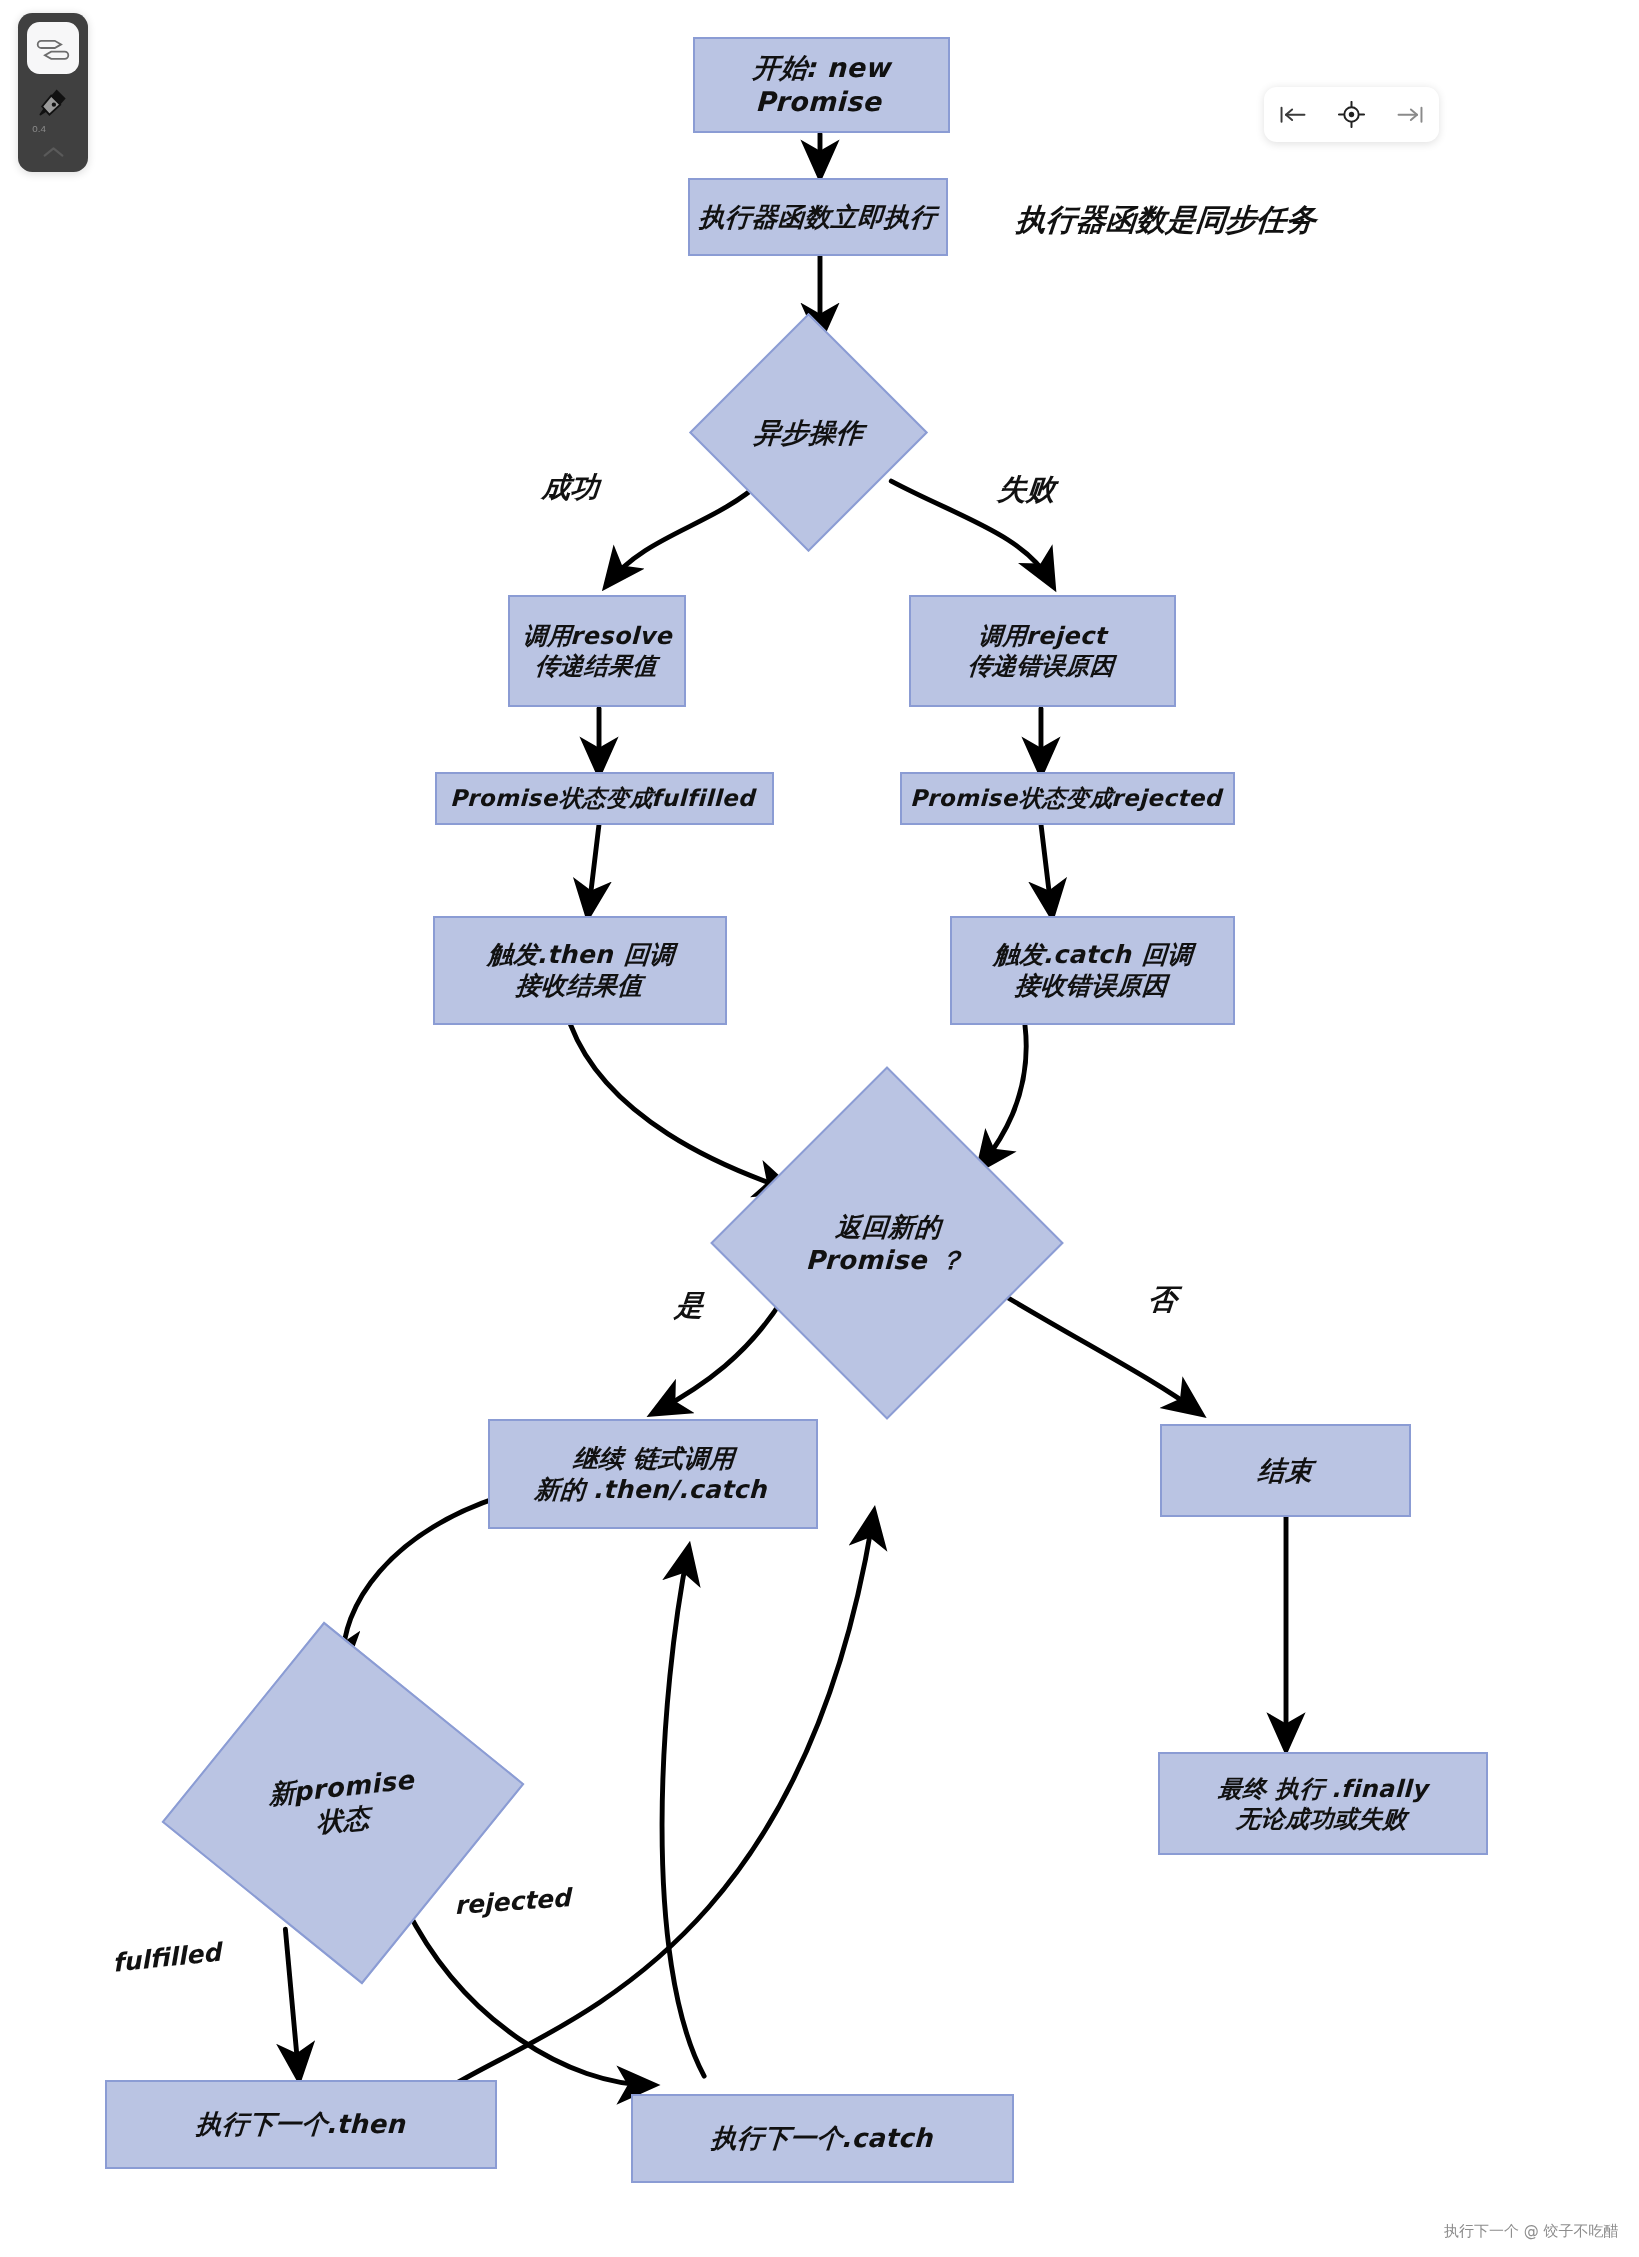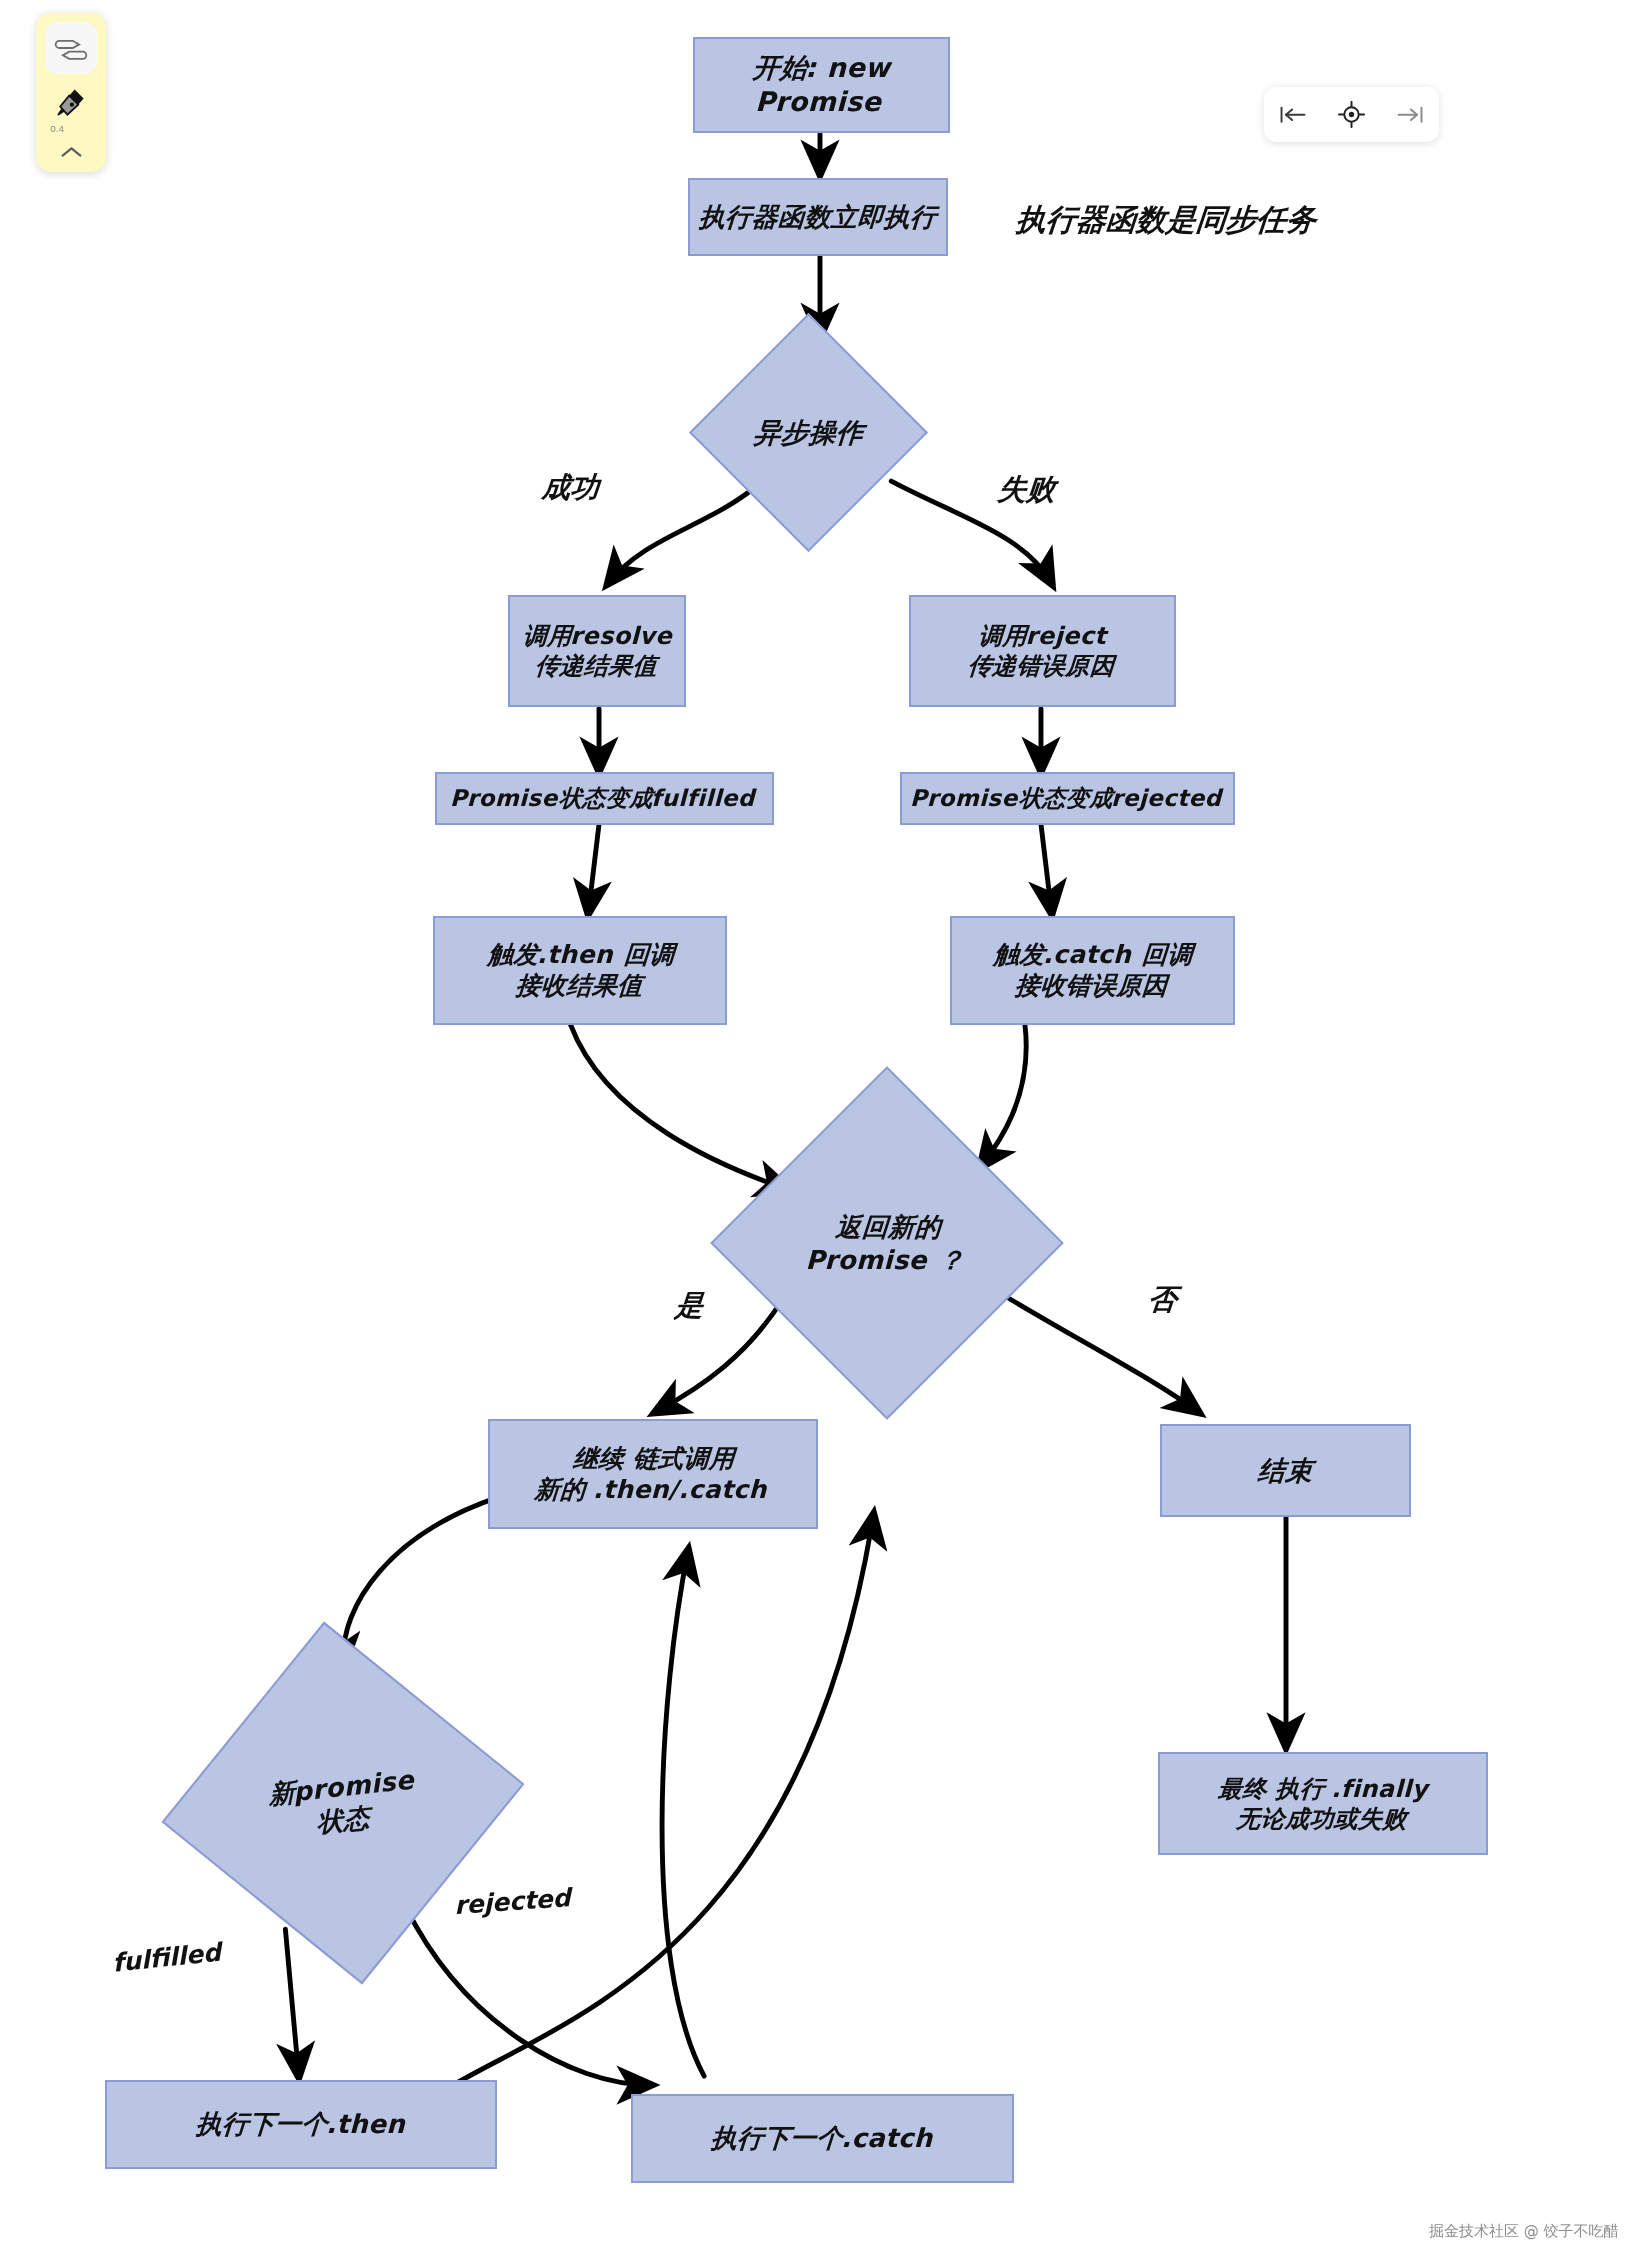--- a/index.html
+++ b/index.html
@@ -54,22 +54,22 @@
     font-weight:600;
     font-style:italic;
     color:#111;
     white-space:pre-line;
     transform:skewX(-5deg);
     z-index:4;
   }
 
   
   .toolbar{
-    position:absolute;left:36px;top:13.4px;width:70px;height:159px;
-    background:#fef9c3;border-radius:14.3px;
+    position:absolute;left:18px;top:13.4px;width:70px;height:159px;
+    background:#404040;border-radius:14.3px;
     box-shadow:0 1.8px 9px rgba(0,0,0,.14);
     display:flex;flex-direction:column;align-items:center;
     padding-top:9px;box-sizing:border-box;z-index:20;
   }
   .tool-slot{
     width:52px;height:52px;border-radius:12.5px;
     display:flex;align-items:center;justify-content:center;
     background:#f7f7f8;
   }
   .tool-pen{width:52px;height:45px;margin-top:5.3px;display:flex;align-items:center;justify-content:center;}
@@ -278,16 +278,16 @@
       <svg width="30" height="19.6" viewBox="0 0 34 22">
         <g stroke="#8a8a8a" stroke-width="2.2" fill="none" stroke-linecap="round" stroke-linejoin="round">
           <path d="M30,3 L30,19"></path>
           <path d="M4,11 L25,11"></path>
           <path d="M18,5 L25,11 L18,17"></path>
         </g>
       </svg>
     </div>
   </div>
 
-  <div class="watermark">掘金技术社区 @ 饺子不吃醋</div>
+  <div class="watermark">执行下一个 @ 饺子不吃醋</div>
 
 </div>
 
 
 </body></html>

